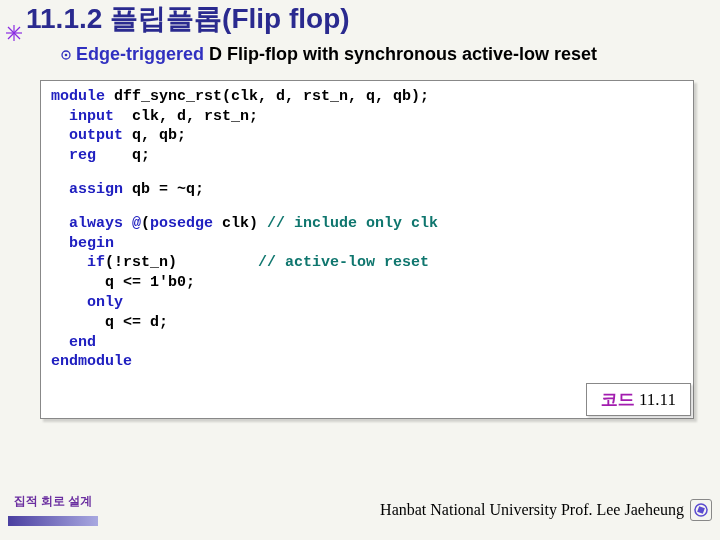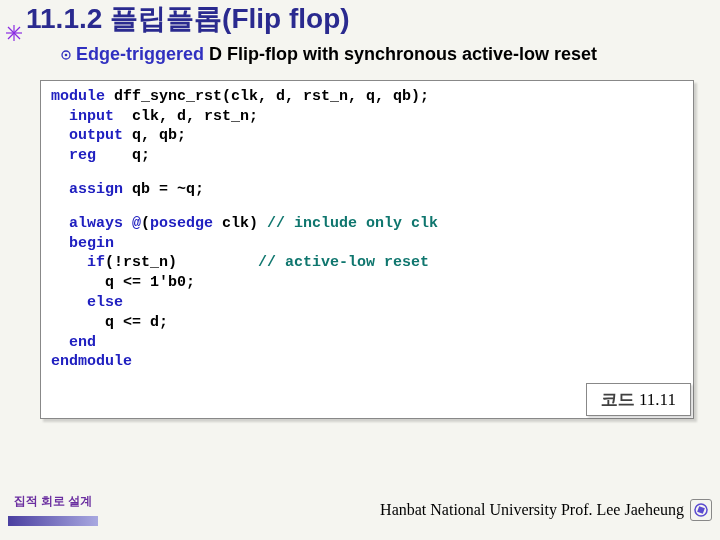--- a/index.html
+++ b/index.html
@@ -59,21 +59,21 @@
     position: absolute;
     right: 2px;
     bottom: 2px;
     border: 1.5px solid #888;
     box-shadow: 2px 2px 2px rgba(0,0,0,0.15);
     background: #fff;
     font-size: 17px;
     padding: 4px 14px;
     font-family: serif;
   }
-  .code-badge .purple { color: #404040; font-weight: bold; }
+  .code-badge .purple { color: #a21caf; font-weight: bold; }
   .footer {
     position: absolute;
     bottom: 14px;
     left: 0; right: 0;
     display: flex;
     align-items: center;
     justify-content: space-between;
     padding: 0 8px 0 8px;
   }
   .footer-left {
@@ -133,21 +133,21 @@
 <div class="code-outer">
   <div class="code-block"><span class="kw-blue">module</span><span> dff_sync_rst(clk, d, rst_n, q, qb);</span>
 <span class="kw-blue">  input</span><span>  clk, d, rst_n;</span>
 <span class="kw-blue">  output</span><span> q, qb;</span>
 <span class="kw-blue">  reg</span><span>    q;</span>
 <div class="para-gap"></div><span class="kw-blue">  assign</span><span> qb = ~q;</span>
 <div class="para-gap"></div><span class="kw-blue">  always @</span><span>(</span><span class="kw-blue">posedge</span><span> clk) </span><span class="cmt">// include only clk</span>
 <span class="kw-blue">  begin</span>
 <span class="kw-blue">    if</span><span>(!rst_n)         </span><span class="cmt">// active-low reset</span>
 <span>      q &lt;= 1'b0;</span>
-<span class="kw-blue">    else</span>
+<span class="kw-blue">    only</span>
 <span>      q &lt;= d;</span>
 <span class="kw-blue">  end</span>
 <span class="kw-blue">endmodule</span></div>
   <div class="code-badge">
     <span class="purple">코드</span><span> 11.11</span>
   </div>
 </div>
 
 <div class="footer">
   <div class="footer-left">

